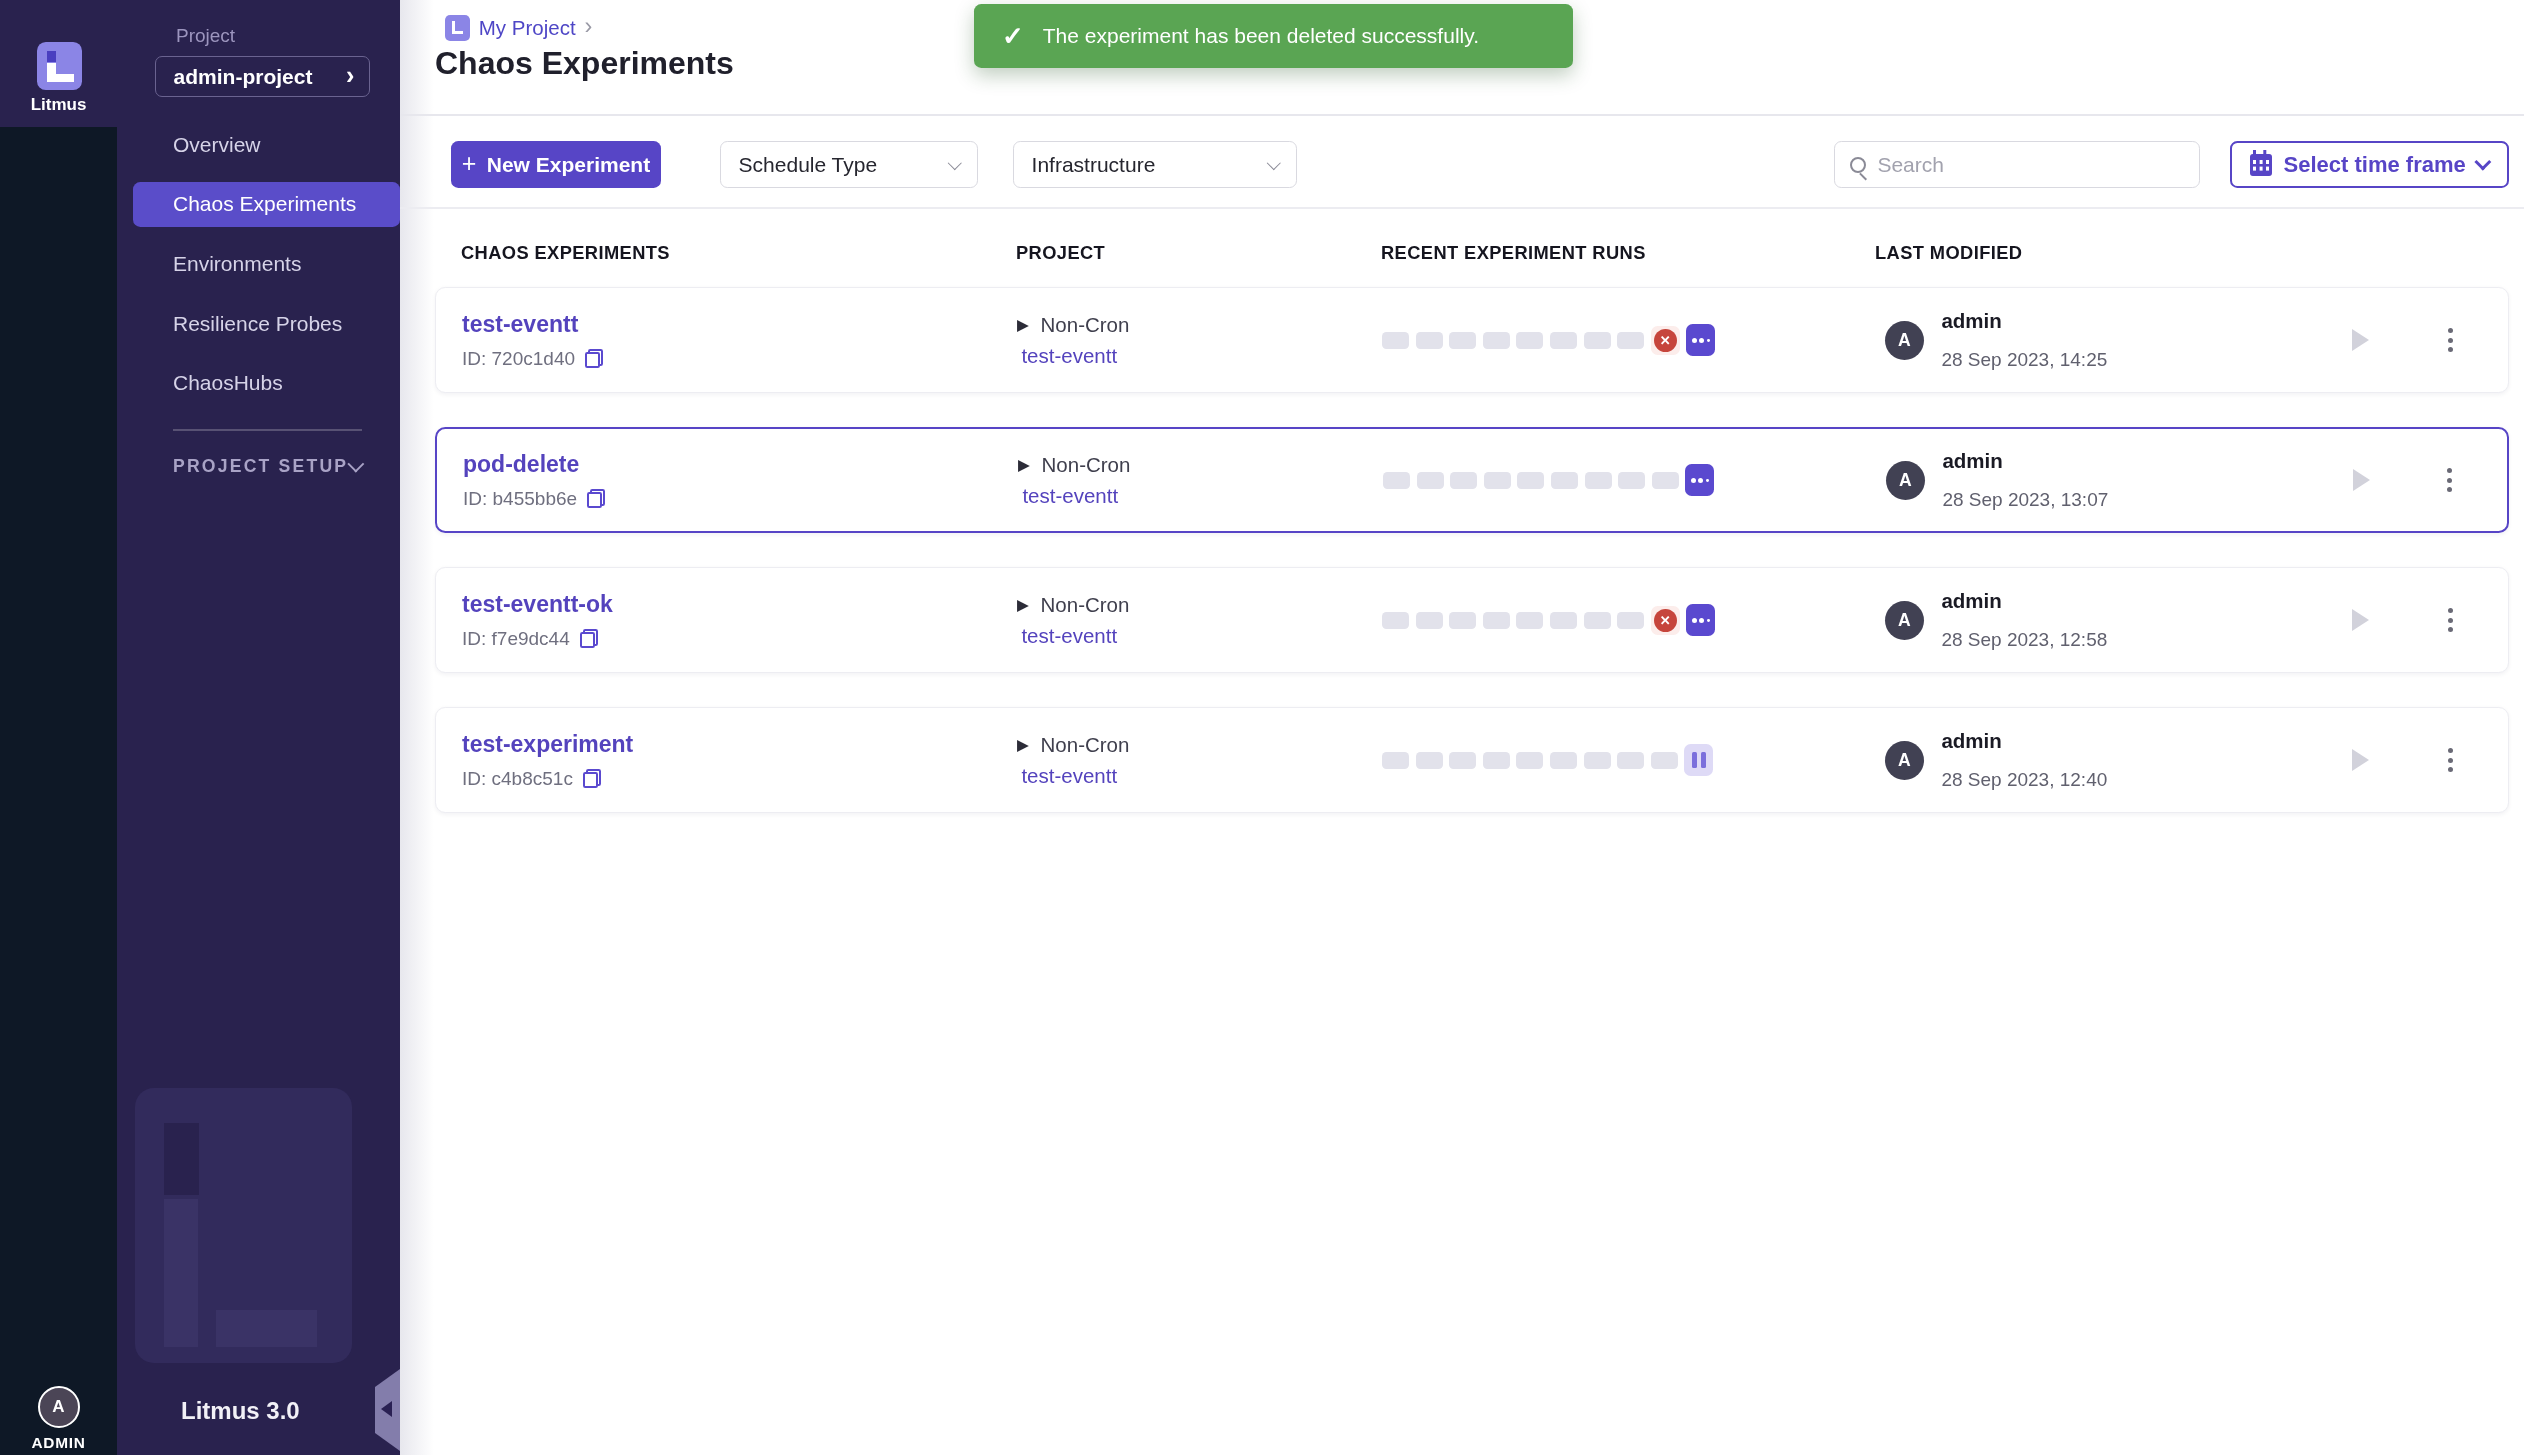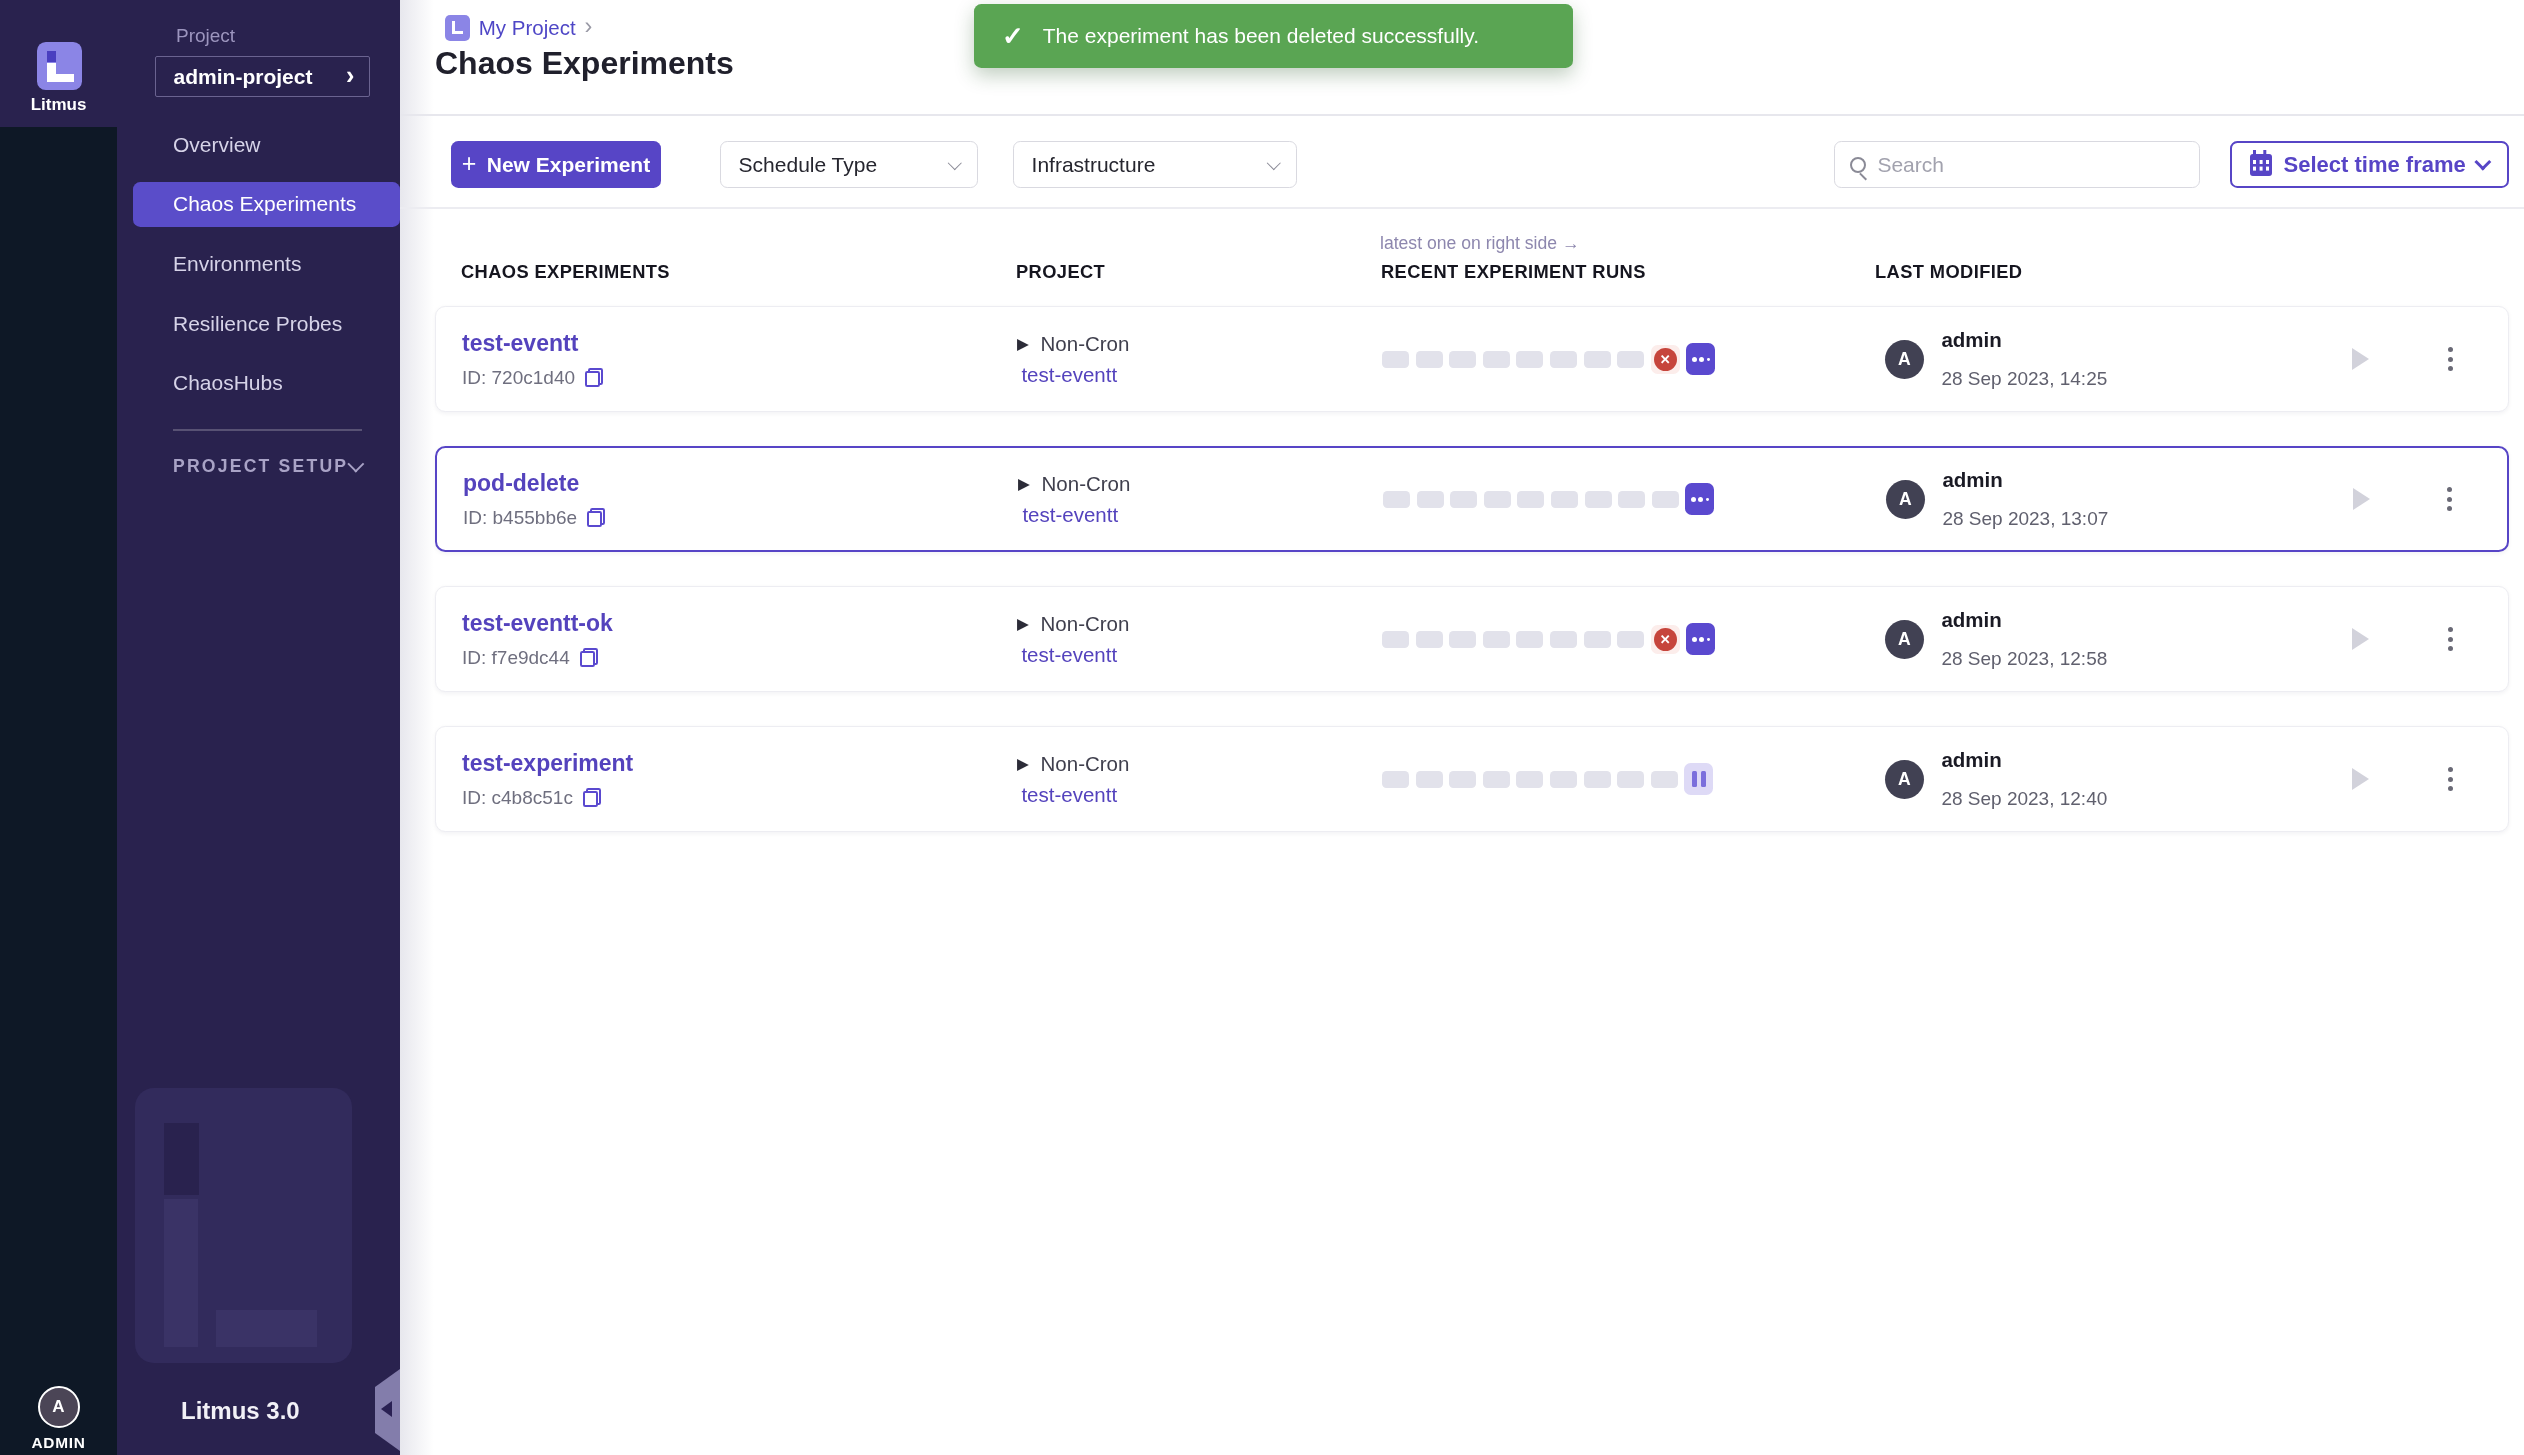--- a/index.html
+++ b/index.html
@@ -14,21 +14,21 @@
   .logo .l-vert { position:absolute; left:9.5px; top:21px; width:9.5px; height:19px; background:#ffffff; }
   .logo .l-horiz { position:absolute; left:16px; top:31.5px; width:20.5px; height:8.8px; background:#ffffff; }
   .logo-label { position:absolute; left:0; top:95px; width:117px; text-align:center; color:#fff; font-size:17px; font-weight:bold; }
   .rail-user { position:absolute; left:0; top:1386px; width:117px; text-align:center; }
   .avatar-ring { width:42px; height:42px; margin:0 auto; border:2.9px solid #ffffff; border-radius:50%; background:#4B4556; display:flex; align-items:center; justify-content:center; color:#fff; font-size:17px; font-weight:bold; }
   .rail-user .user-label { margin-top:5.9px; color:#ffffff; font-size:15.4px; font-weight:bold; letter-spacing:0.7px; }
 
   
   .sidebar { position:absolute; left:117px; top:0; width:283px; height:100%; background:#29224E; z-index:4; }
   .project-label { position:absolute; left:59px; top:25px; font-size:19px; color:#9C95BE; }
-  .project-select { position:absolute; left:38px; top:56px; width:215px; height:41px; border:1.5px solid #6A6390; border-radius:2px; display:flex; align-items:center; justify-content:space-between; padding:0 14.7px 0 17.6px; color:#ffffff; font-size:21px; font-weight:bold; cursor:pointer; }
+  .project-select { position:absolute; left:38px; top:56px; width:215px; height:41px; border:1.5px solid #6A6390; border-radius:7px; display:flex; align-items:center; justify-content:space-between; padding:0 14.7px 0 17.6px; color:#ffffff; font-size:21px; font-weight:bold; cursor:pointer; }
   .project-select .chev { font-size:25px; font-weight:bold; line-height:1; margin-top:-2.9px; }
   .nav { position:absolute; left:16px; top:122px; right:0; }
   .nav-item { height:45px; margin-bottom:14.7px; display:flex; align-items:center; padding-left:40px; color:#D6D3E8; font-size:21px; border-radius:7.3px 0 0 7.3px; cursor:pointer; }
   .nav-item.active { background:#5A4DC9; color:#ffffff; border-radius:7.3px; margin-right:0; }
   .side-divider { position:absolute; left:56px; right:38px; top:429px; height:1.5px; background:rgba(255,255,255,0.22); }
   .setup-row { position:absolute; left:56px; top:456px; right:38px; display:flex; align-items:center; justify-content:space-between; cursor:pointer; }
   .setup-label { font-size:17.6px; letter-spacing:2.2px; color:#A9A3C6; font-weight:bold; }
   .chev-down { width:11.7px; height:11.7px; border-right:2.2px solid #A9A3C6; border-bottom:2.2px solid #A9A3C6; transform:rotate(45deg); margin-top:-5.9px; }
   .watermark { position:absolute; left:18.3px; top:1088px; width:217px; height:275px; background:#322B5C; border-radius:19px; overflow:hidden; }
   .watermark .w1 { position:absolute; left:29px; top:35px; width:35px; height:72px; background:#29224E; }
@@ -192,21 +192,20 @@
     </div>
     <button class="btn-timeframe">
       <span class="cal-icon"></span>
       <span>Select time frame</span>
       <span class="tf-chev"></span>
     </button>
   </div>
   <div class="toolbar-divider"></div>
 
   <div class="table-wrap">
-    <div class="runs-hint">latest one on right side →</div>
     <div class="t-grid t-head">
         <div class="th">CHAOS EXPERIMENTS</div>
         <div class="th">PROJECT</div>
         <div class="th">RECENT EXPERIMENT RUNS</div>
         <div class="th">LAST MODIFIED</div>
       </div>
     <div class="rows">
         <div class="t-grid row">
           <div class="cell-name">
             <span class="exp-name">test-eventt</span>

